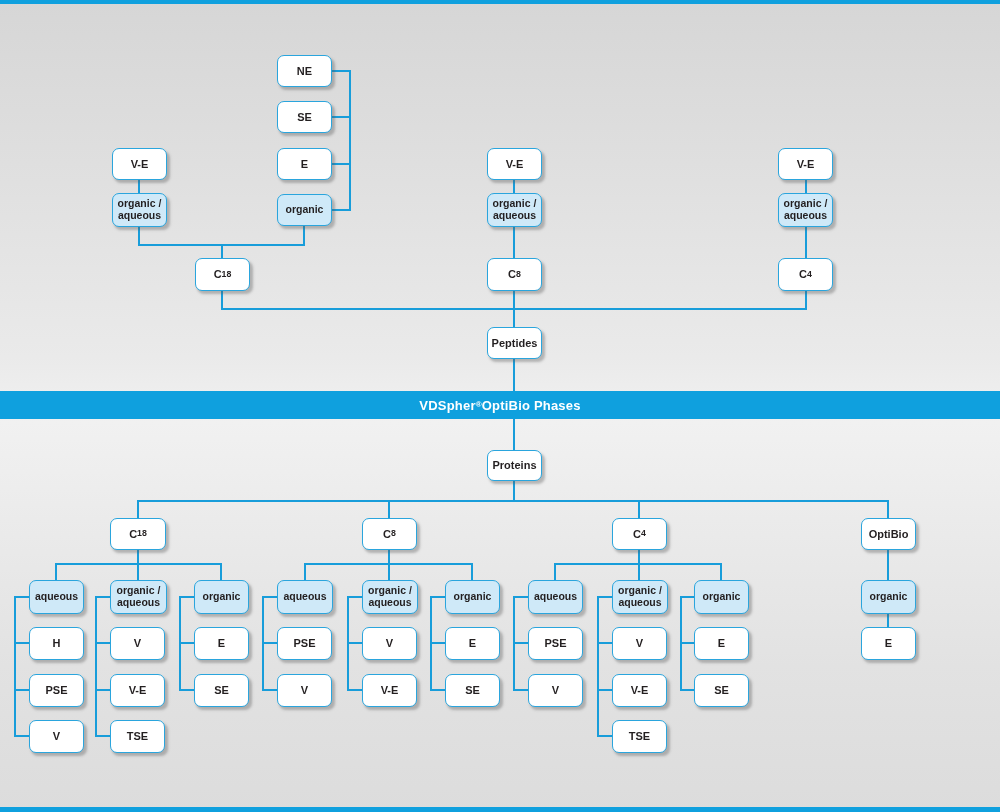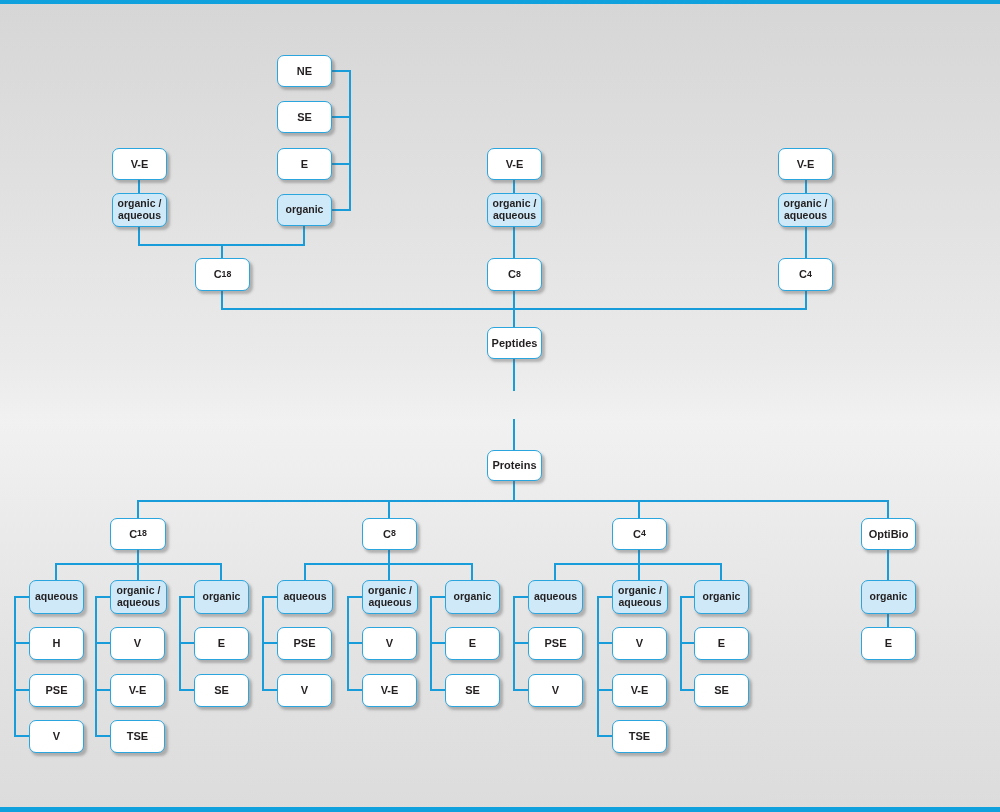--- a/index.html
+++ b/index.html
@@ -33,20 +33,21 @@
   .line.v{width:2px;}
 </style>
 </head>
 <body>
 
 <div id="stage">
 
   <div class="bar top"></div>
   <div class="bar bottom"></div>
 
+  <div class="banner">VDSpher<sup>®</sup> OptiBio Phases</div>
 
   <div class="box" style="left:277px;top:55px;">NE</div>
   <div class="box" style="left:277px;top:101px;">SE</div>
   <div class="box" style="left:277px;top:148px;">E</div>
   <div class="box mode" style="left:277px;top:194px;height:32px;">organic</div>
 
   <div class="box" style="left:112px;top:148px;">V-E</div>
   <div class="box mode" style="left:112px;top:193px;">organic /
 aqueous</div>
   <div class="box h33" style="left:195px;top:258px;">C<span class="dg">18</span></div>

